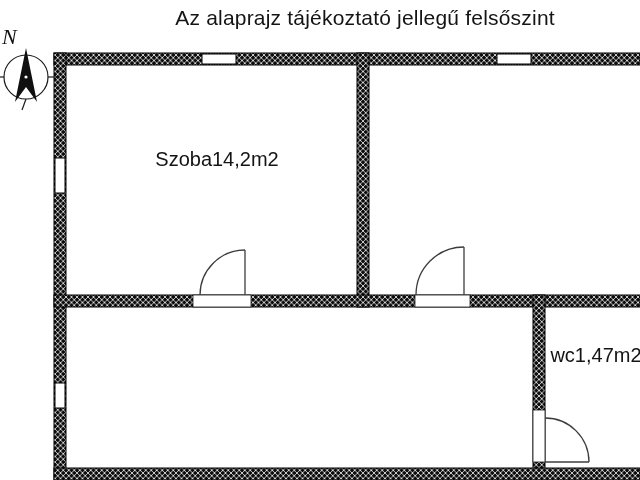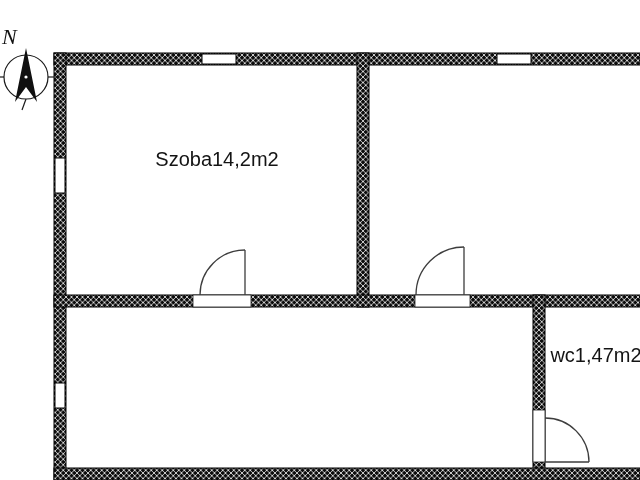--- a/index.html
+++ b/index.html
@@ -37,20 +37,21 @@
   .window  { fill: #ffffff; stroke: #000; stroke-width: 1; }
   .opening { fill: #ffffff; stroke: #1a1a1a; stroke-width: 0.8; }
   .door    { fill: none; stroke: #3d3d3d; stroke-width: 1.3; }
   .compass-line { stroke: #1a1a1a; stroke-width: 1.2; fill: none; }
 </style>
 </head>
 <body>
 
 <div class="canvas">
 
+  <div class="title">Az alaprajz tájékoztató jellegű felsőszint</div>
 
   <svg class="plan" width="640" height="480" viewBox="0 0 640 480" xmlns="http://www.w3.org/2000/svg">
     <defs>
       <pattern id="wallhatch" width="5.5" height="5.5" patternUnits="userSpaceOnUse">
         <rect width="5.5" height="5.5" fill="#0c0c0c"></rect>
         <path d="M0,0 L5.5,5.5 M5.5,0 L0,5.5" stroke="#dcdcdc" stroke-width="0.9" fill="none"></path>
       </pattern>
     </defs>
 
     <rect class="wall" x="54" y="53" width="586" height="12"></rect>

